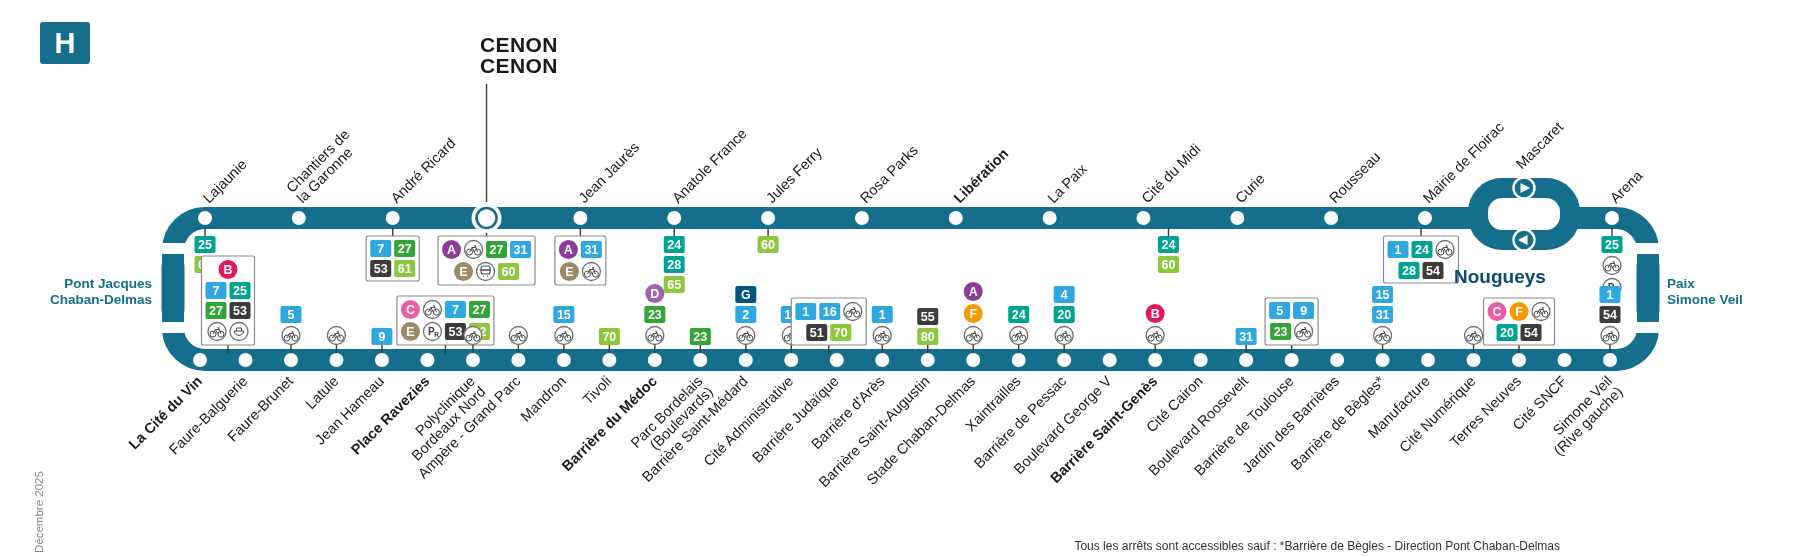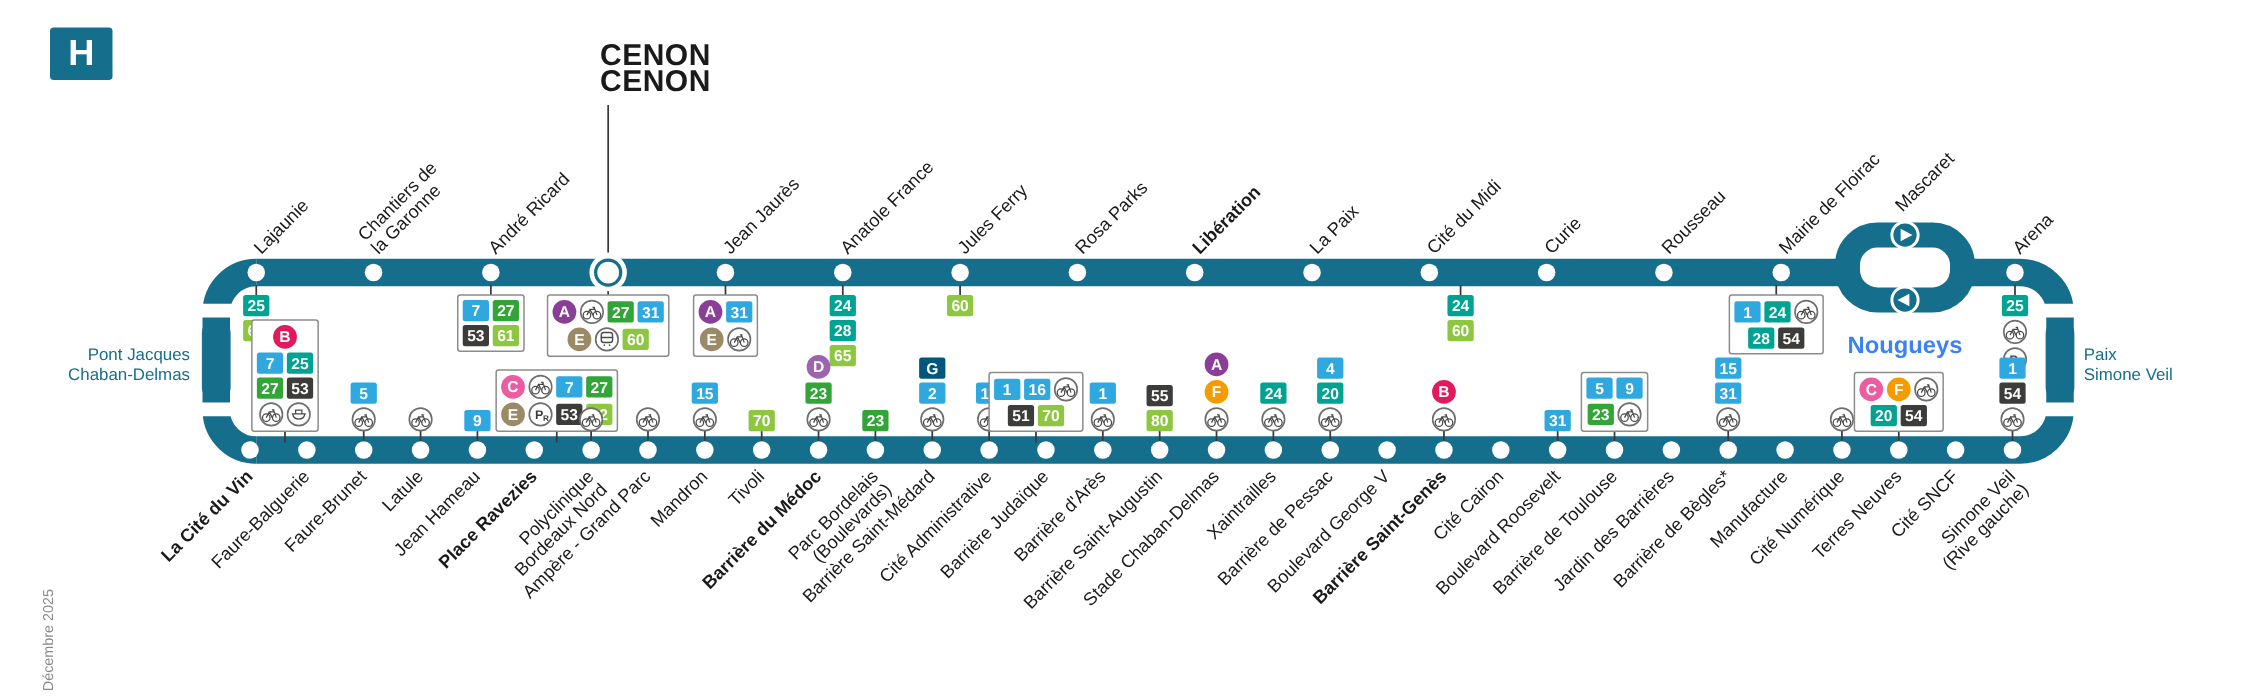--- a/index.html
+++ b/index.html
@@ -4,25 +4,25 @@
 <style>
   :root{ --route:#166E8D; }
   html,body{margin:0;padding:0;background:#fff;}
   .canvas{position:relative;width:1811px;height:557px;background:#fff;overflow:hidden;
           font-family:"Liberation Sans",sans-serif;}
   #route-svg{position:absolute;left:0;top:0;}
   .overlay{position:absolute;}
   #h-logo{left:40px;top:22px;width:50px;height:42px;background:var(--route);color:#fff;
           font-weight:700;font-size:29px;display:flex;align-items:center;justify-content:center;
           border-radius:3px;}
-  #cenon-title{left:480px;top:34px;font-size:24px;font-weight:700;line-height:21px;
+  #cenon-title{left:480px;top:34px;font-size:21px;font-weight:700;line-height:21px;
           letter-spacing:.4px;color:#1a1a1a;}
-  #nougueys-label{left:1454px;top:266px;width:140px;text-align:center;font-size:19px;
-          font-weight:700;color:#3b82f6;}
-  .bridge{color:var(--route);font-weight:400;font-size:13.5px;line-height:15.5px;}
+  #nougueys-label{left:1454px;top:266px;width:140px;text-align:left;font-size:19px;
+          font-weight:700;color:#0c4a6e;}
+  .bridge{color:var(--route);font-weight:700;font-size:13.5px;line-height:15.5px;}
   #bridge-left{left:36px;top:276px;width:116px;text-align:right;}
   #bridge-right{left:1667px;top:276px;text-align:left;}
   #footer-note{left:1000px;top:539px;width:560px;text-align:right;font-size:12px;color:#333;}
   #date-note{left:33px;top:553px;transform:rotate(-90deg);transform-origin:0 0;
           font-size:11.5px;color:#8b8b8b;white-space:nowrap;}
   .bdg{font:700 12.5px "Liberation Sans",sans-serif;fill:#fff;text-anchor:middle;}
   .pr{font:700 10px "Liberation Sans",sans-serif;fill:#3a3a3a;text-anchor:middle;}
   .prr{font:700 6.5px "Liberation Sans",sans-serif;fill:#3a3a3a;text-anchor:middle;}
   .lbl{font:400 14.5px "Liberation Sans",sans-serif;fill:#1a1a1a;}
   .lbl.b{font-weight:700;}
@@ -615,15 +615,16 @@
   <div class="overlay bridge" id="bridge-left">
     <div>Pont Jacques</div>
     <div>Chaban-Delmas</div>
   </div>
 
   <div class="overlay bridge" id="bridge-right">
     <div>Paix</div>
     <div>Simone Veil</div>
   </div>
 
+  <div class="overlay" id="footer-note">Tous les arrêts sont accessibles sauf : *Barrière de Bègles - Direction Pont Chaban-Delmas</div>
 
   <div class="overlay" id="date-note">Décembre 2025</div>
 </div>
 
 </body></html>

